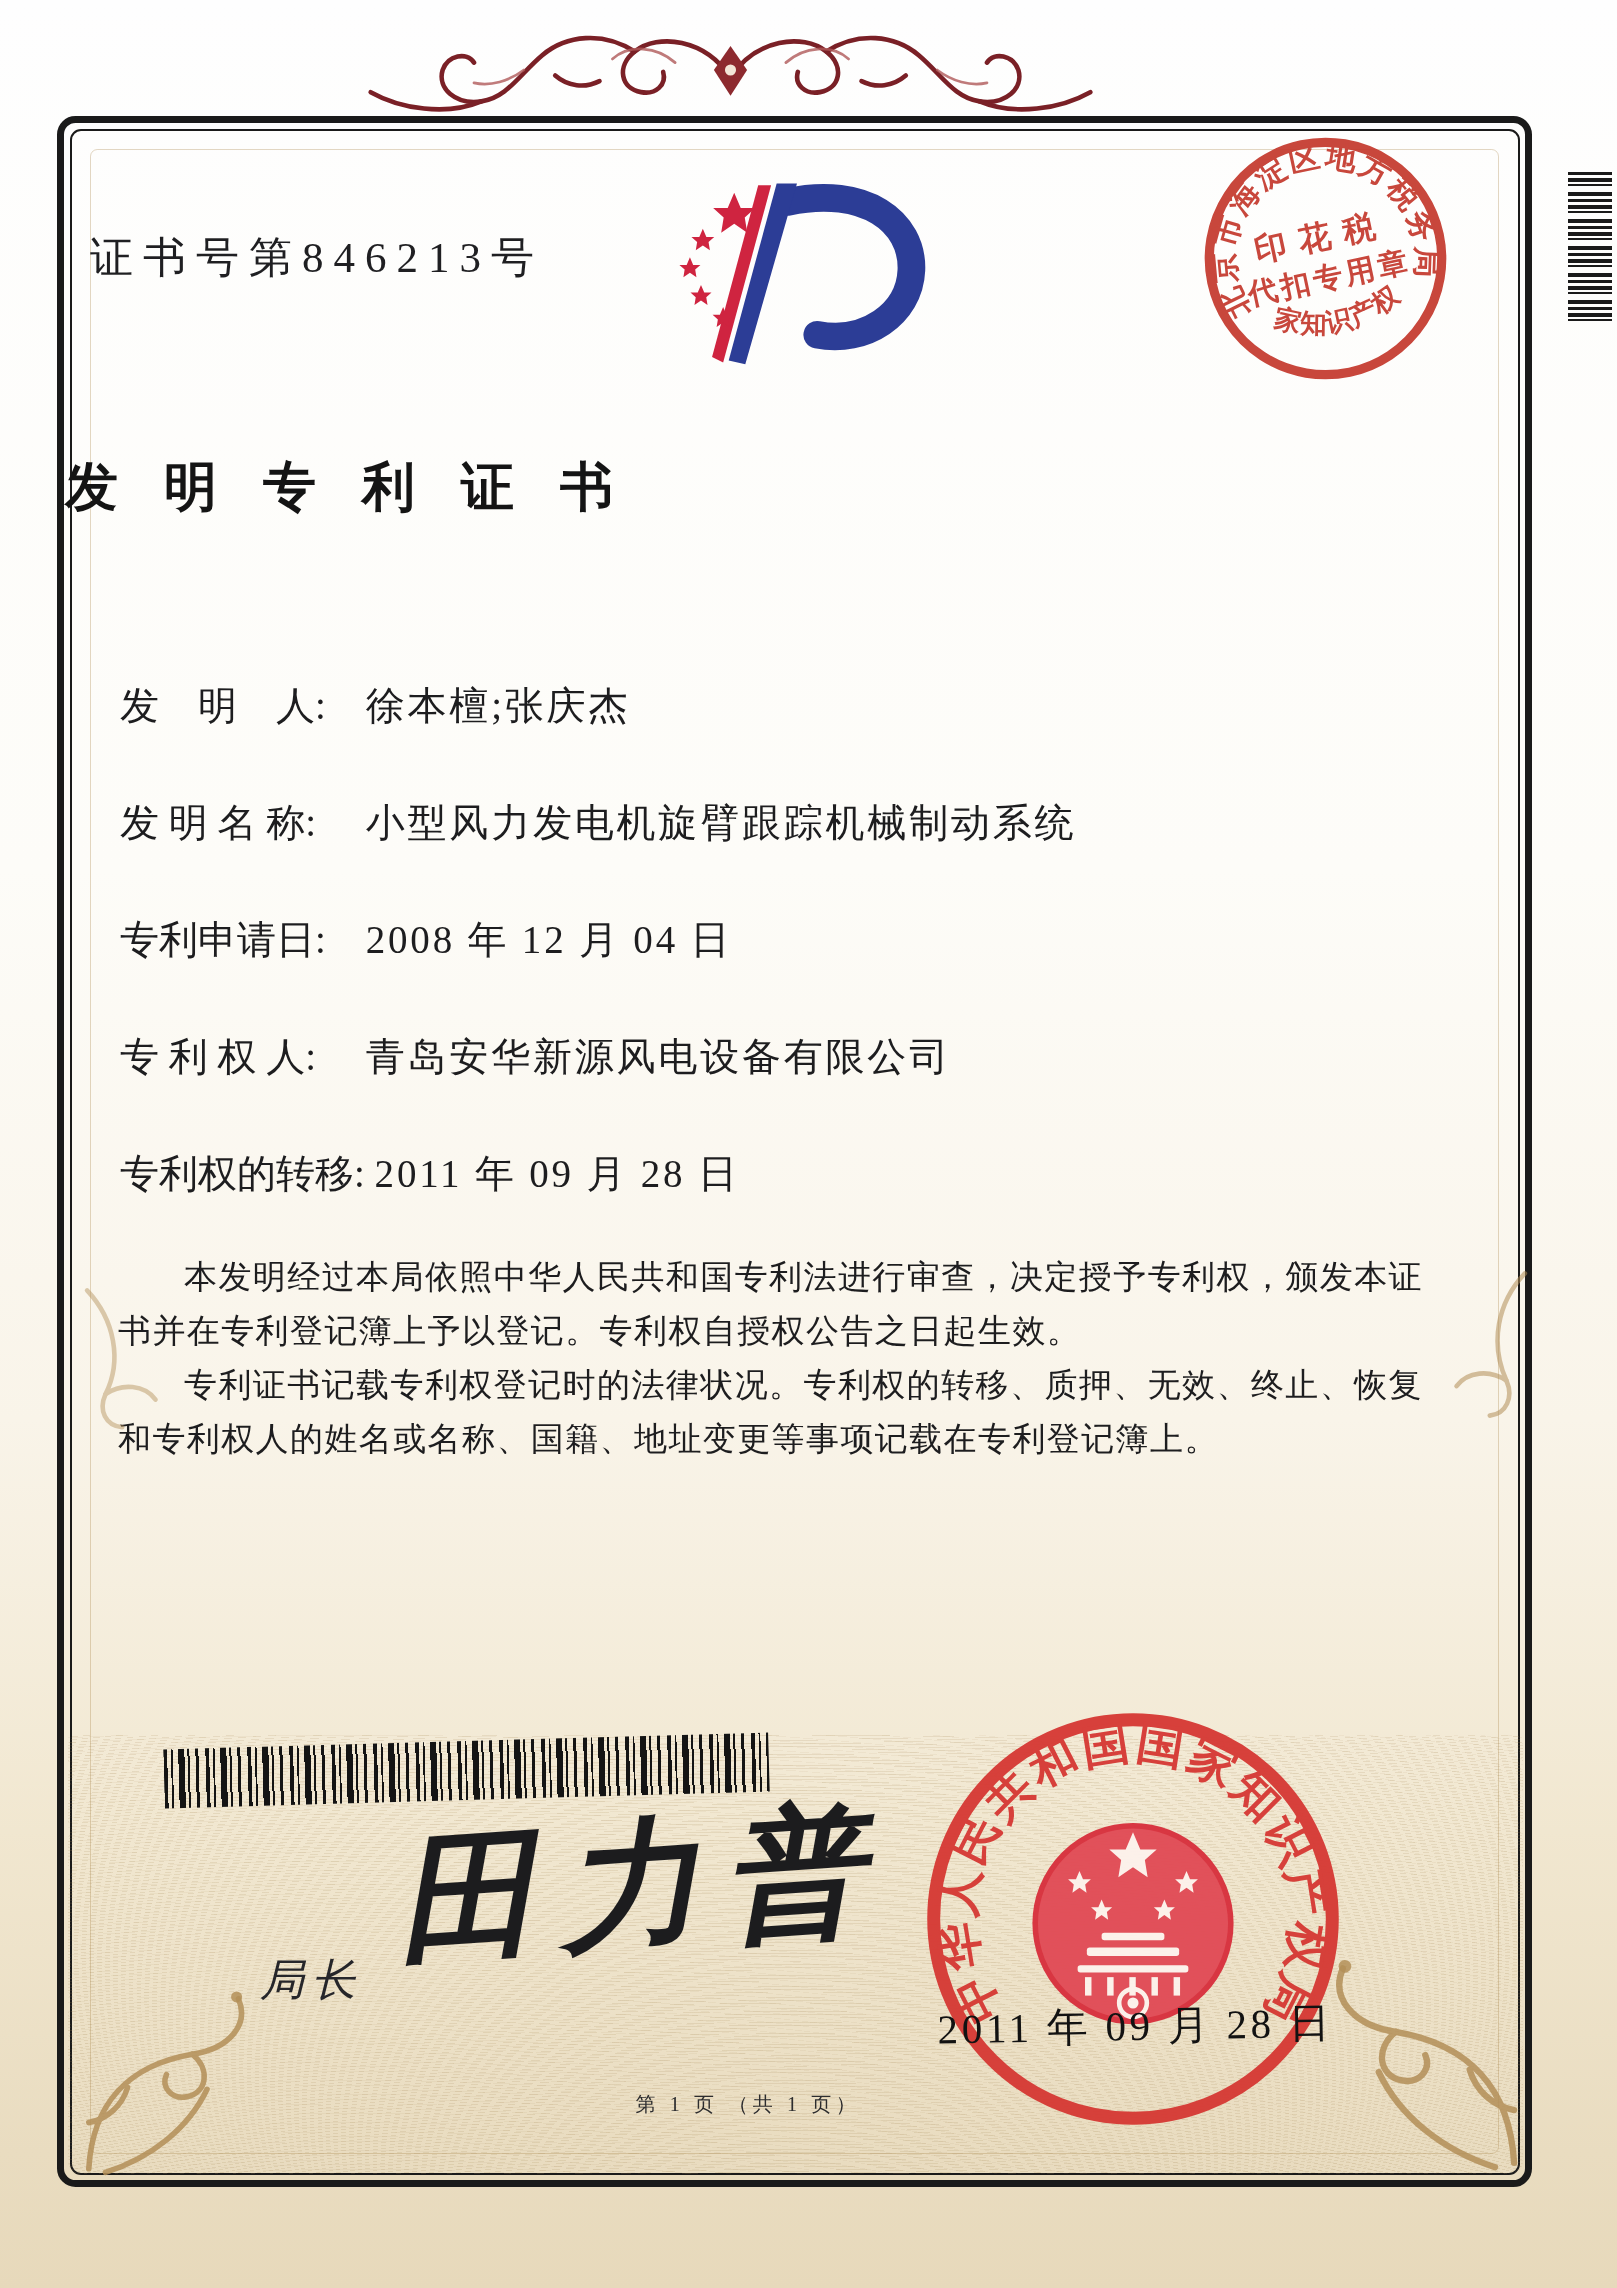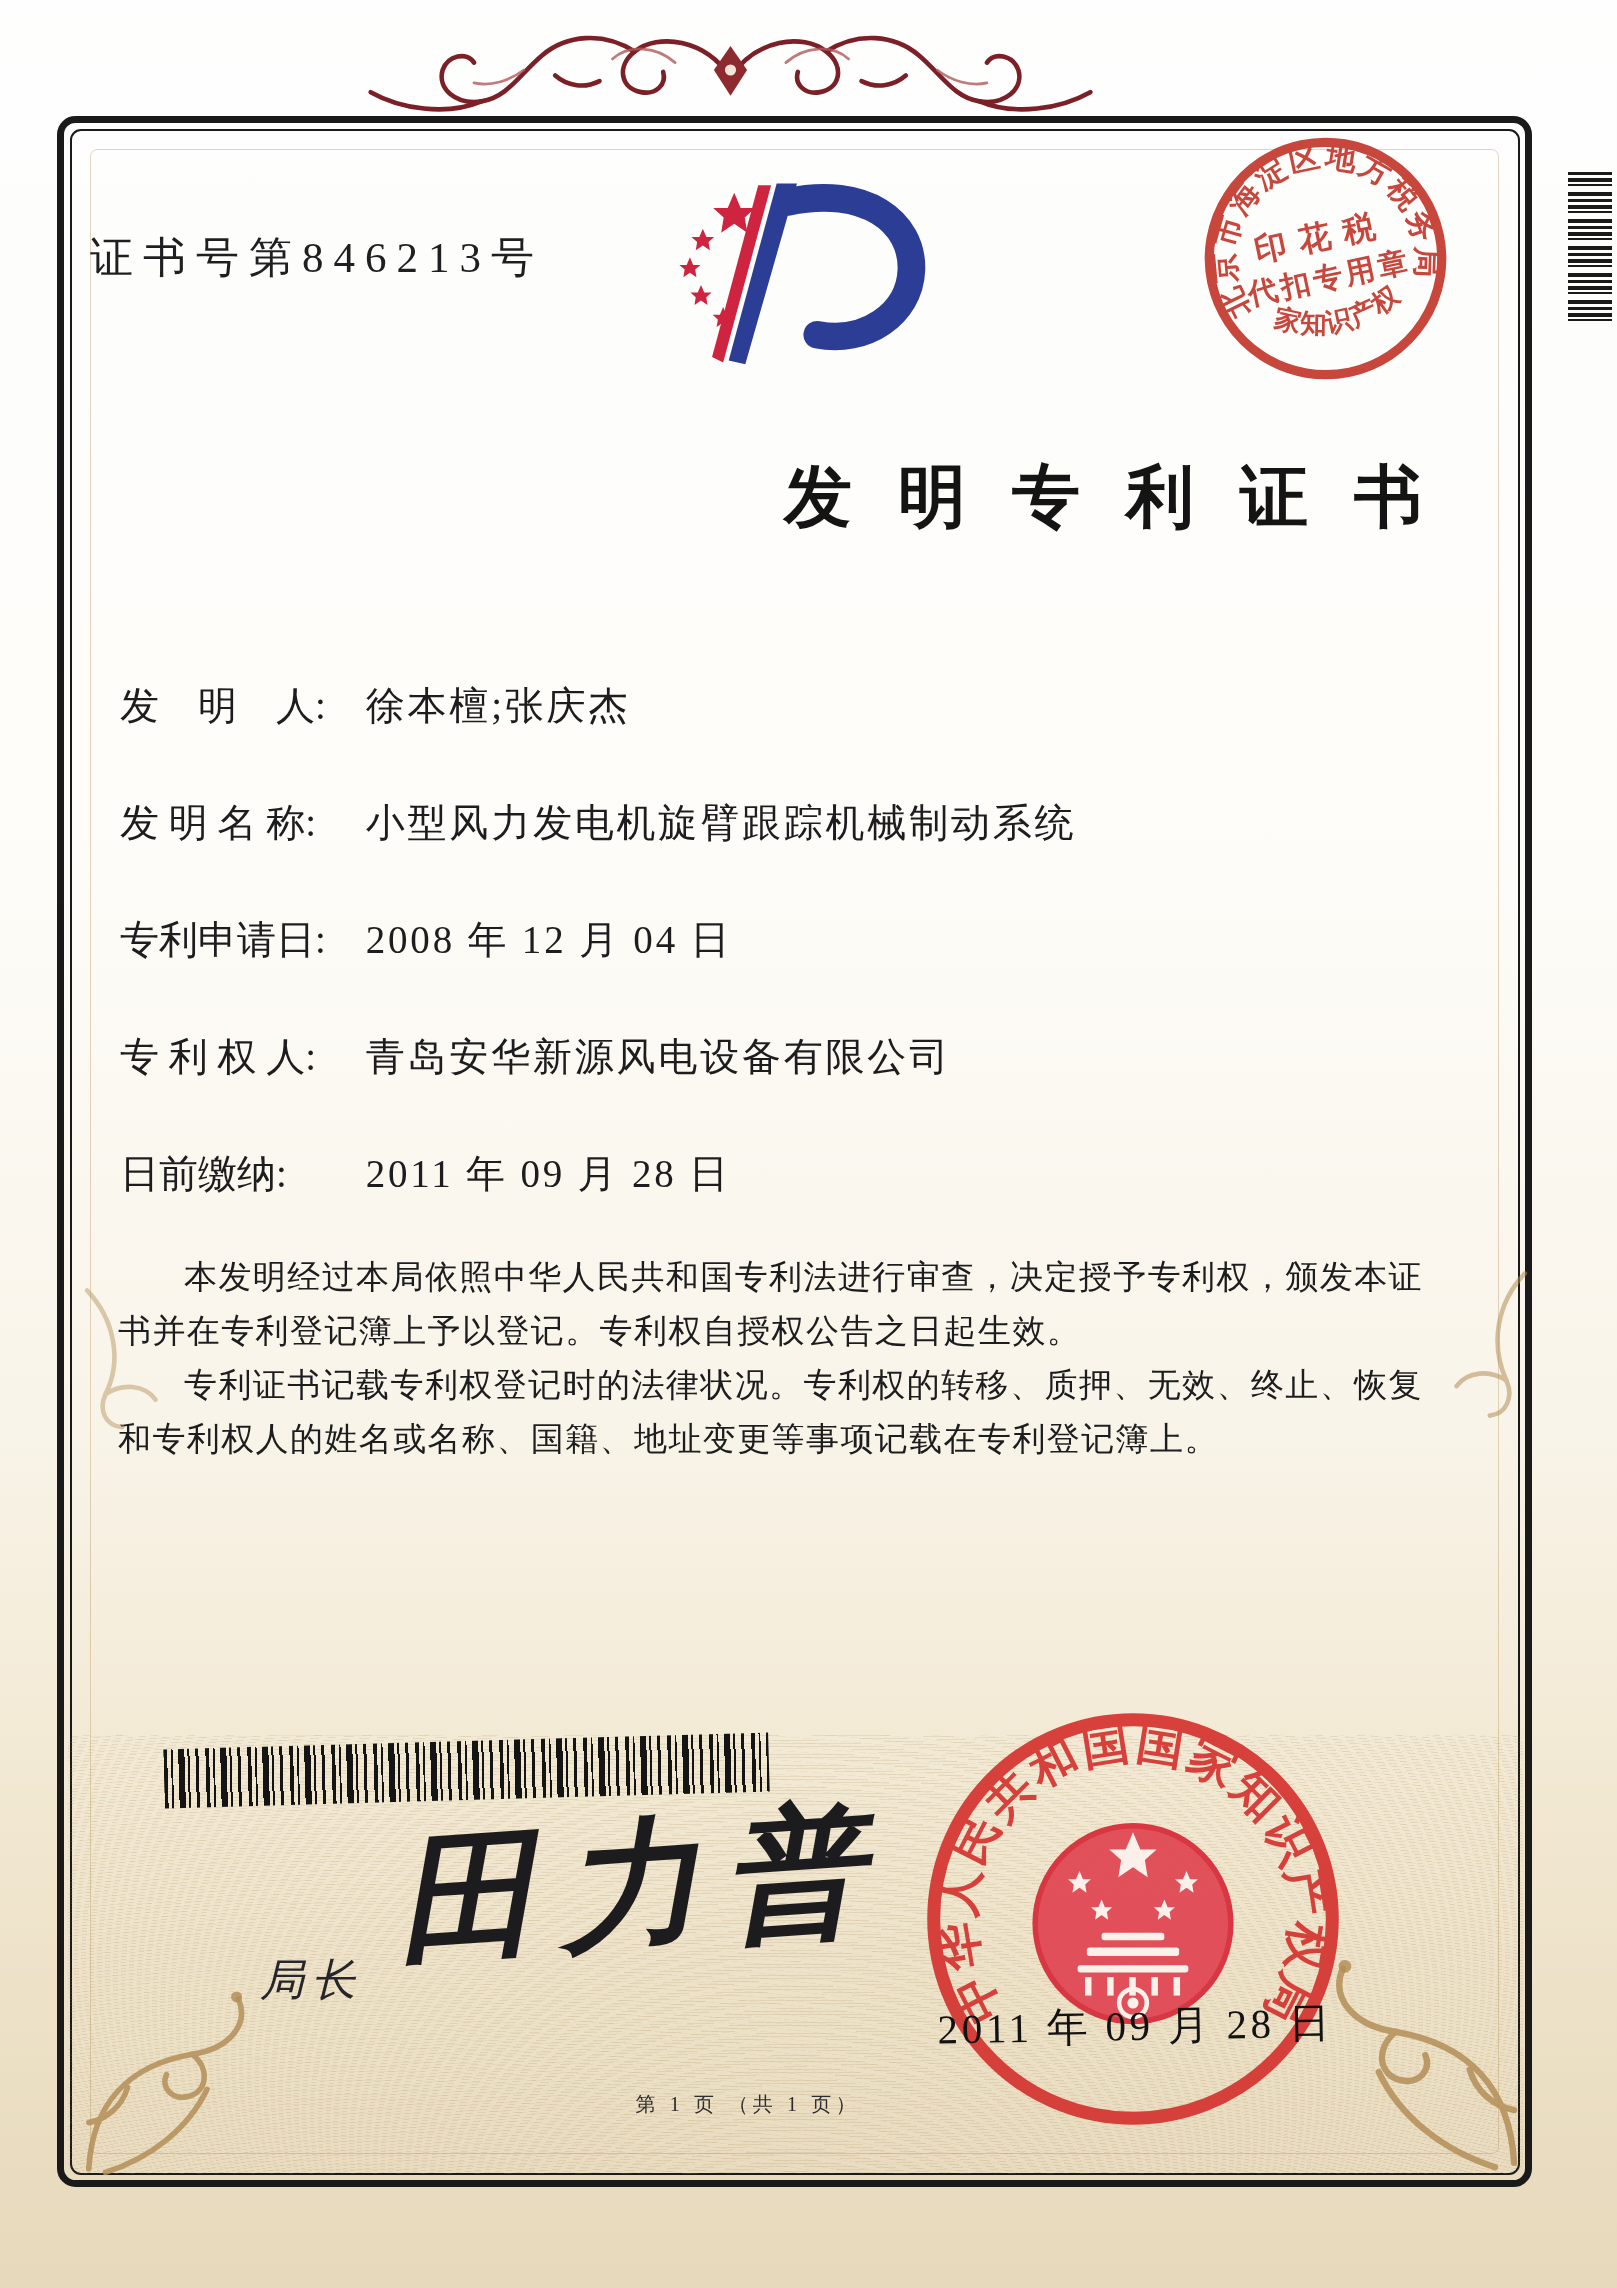--- a/index.html
+++ b/index.html
@@ -65,21 +65,21 @@
     background:repeating-linear-gradient(180deg,
       #1a1a1a 0 2.8px, transparent 2.8px 5.5px,
       #1a1a1a 5.5px 10px, transparent 10px 12px,
       #1a1a1a 12px 14px, transparent 14px 20px,
       #1a1a1a 20px 24px, transparent 24px 27px);
   }
 
   
   .title {
     position:absolute; left:65px; top:452px; width:1403px;
-    text-align:right; font-size:68px; font-weight:600;
+    text-align:left; font-size:53px; font-weight:600;
     letter-spacing:46px; color:#141414; white-space:nowrap;
   }
 
   
   .fields { position:absolute; left:120px; top:685px; width:1320px; font-size:39px; }
   .field { line-height:41px; margin-bottom:76px; white-space:nowrap; }
   .field-label { display:inline-block; min-width:236px; font-weight:500; }
   .field-value { letter-spacing:2.8px; }
 
   
@@ -213,21 +213,21 @@
     </div>
     <div class="field">
       <span class="field-label">专利申请日:</span>
       <span class="field-value">2008 年 12 月 04 日</span>
     </div>
     <div class="field">
       <span class="field-label">专 利 权 人:</span>
       <span class="field-value">青岛安华新源风电设备有限公司</span>
     </div>
     <div class="field">
-      <span class="field-label">日前缴纳:</span>
+      <span class="field-label">专利权的转移:</span>
       <span class="field-value">2011 年 09 月 28 日</span>
     </div>
   </div>
 
   <div class="body-text">
     <p>本发明经过本局依照中华人民共和国专利法进行审查，决定授予专利权，颁发本证书并在专利登记簿上予以登记。专利权自授权公告之日起生效。</p>
     <p>专利证书记载专利权登记时的法律状况。专利权的转移、质押、无效、终止、恢复和专利权人的姓名或名称、国籍、地址变更等事项记载在专利登记簿上。</p>
   </div>
 
   <div class="barcode"></div>

